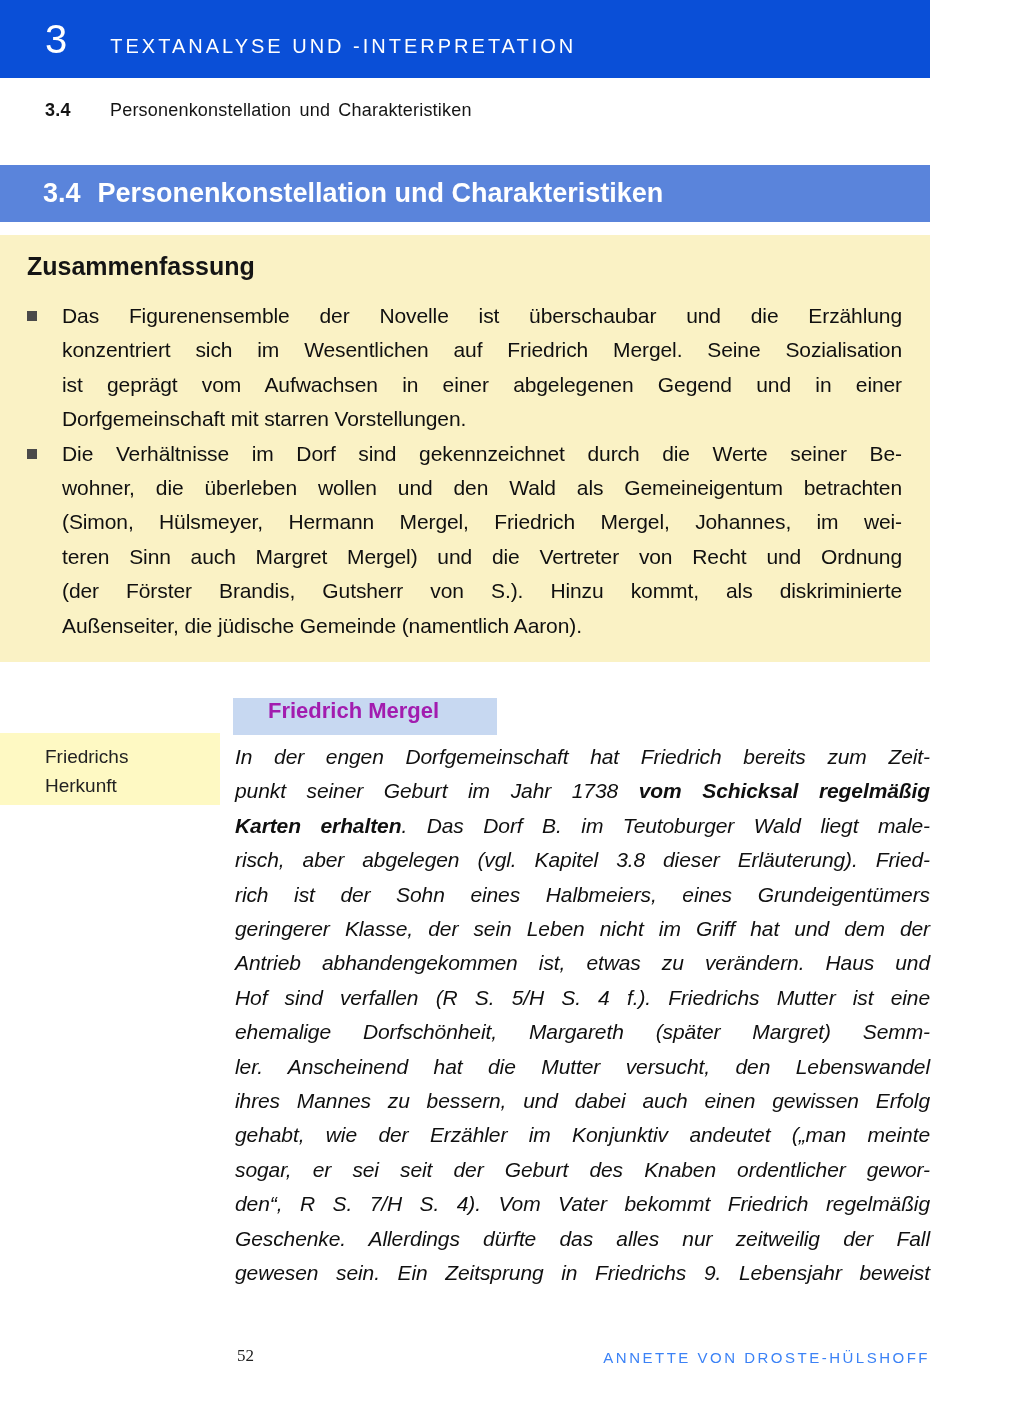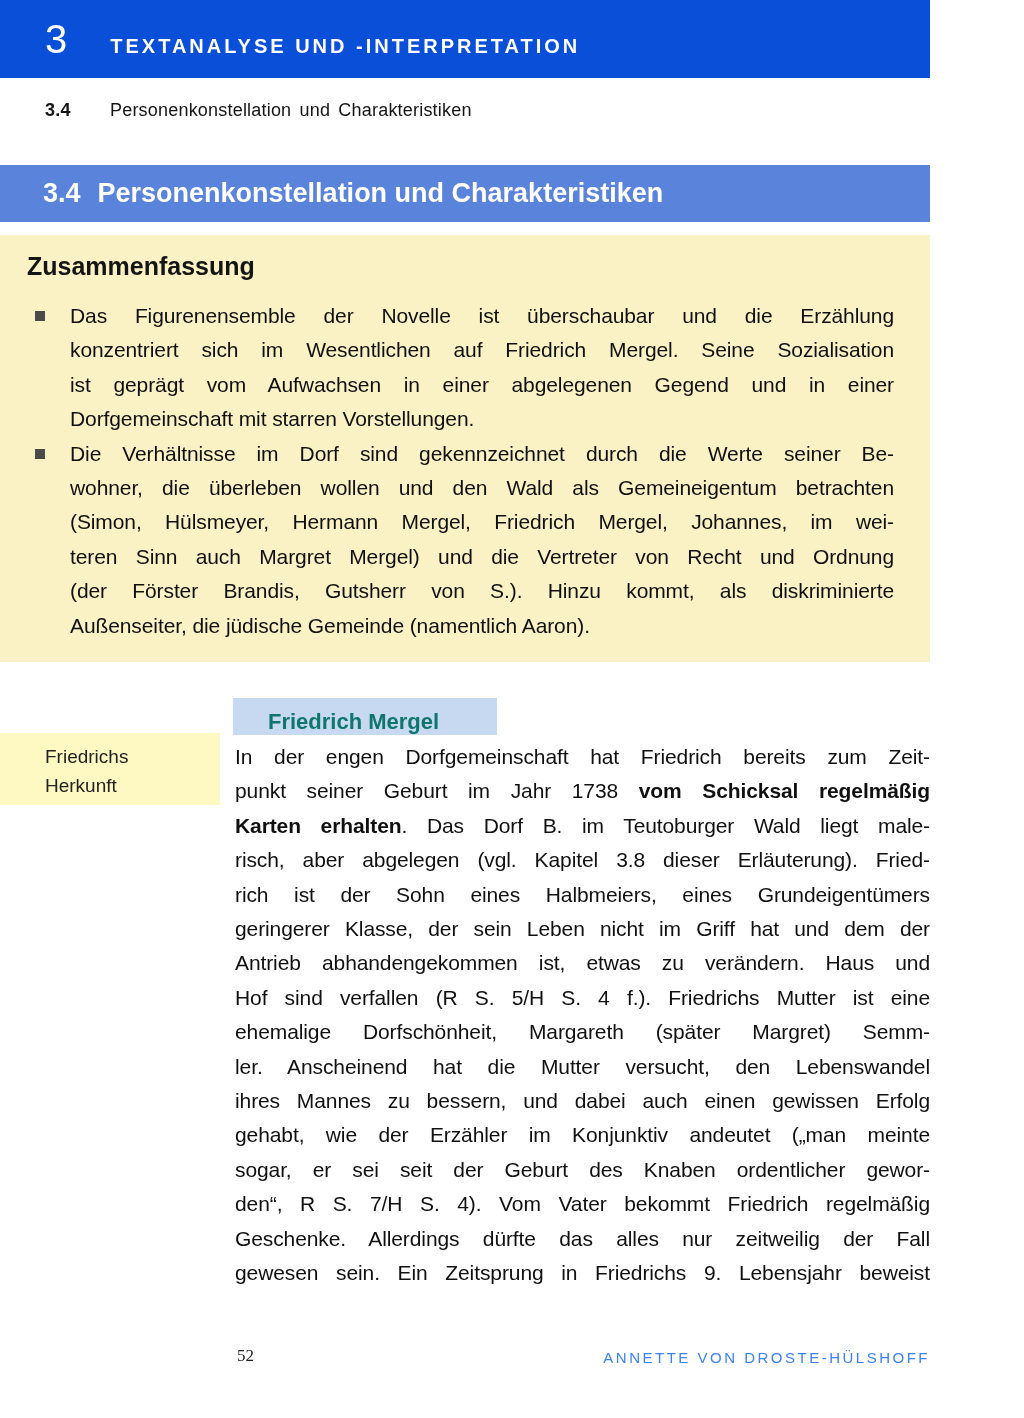--- a/index.html
+++ b/index.html
@@ -19,21 +19,21 @@
     width:930px; height:78px;
     background:#0a4fd7;
     display:flex; align-items:baseline;
     color:#ffffff;
   }
   .header-band .chapter-num{
     font-size:40px; font-weight:400; line-height:78px;
     margin-left:45px;
   }
   .header-band .chapter-title{
-    font-size:20px; font-weight:700; letter-spacing:3px;
+    font-size:20px; font-weight:400; letter-spacing:3px;
     margin-left:43px;
   }
 
   
   .breadcrumb{
     position:absolute; left:45px; top:100px;
     font-size:18px; color:#141414; letter-spacing:0.2px;
     display:flex;
   }
   .breadcrumb .bc-num{display:inline-block; min-width:65px; font-weight:700;}
@@ -59,21 +59,21 @@
     position:absolute; left:0; top:235px;
     width:930px; height:427px;
     background:#faf2c5;
     box-sizing:border-box;
     padding:16px 28px 0 45px;
   }
   .summary-title{
     font-size:25px; font-weight:700; color:#151515;
     line-height:30px; margin:0 0 18px 0;
   }
-  .bullet-list{list-style:none; margin:8px; padding:0;}
+  .bullet-list{list-style:none; margin:0; padding:0;}
   .bullet-item{display:flex; margin:0; padding:0;}
   .bullet-marker{
     flex:0 0 auto;
     width:10px; height:10px; background:#4a4a4a;
     margin-top:12px;
   }
   .bullet-lines{flex:1 1 auto; margin-left:25px;}
 
   
   .tline{
@@ -82,41 +82,42 @@
   }
   .jl{text-align:justify; text-align-last:justify;}
   .lastline{text-align-last:left;}
 
   
   .fm-heading{
     position:absolute; left:233px; top:698px;
     width:264px; height:37px;
     background:#c7d8f1;
     box-sizing:border-box;
-    display:flex; align-items:flex-end;
+    display:flex; align-items:flex-start;
     padding-left:35px;
-    font-size:22px; font-weight:700; color:#0f766e;
+    font-size:22px; font-weight:700; color:#a21caf;
   }
 
   
   .margin-note{
     position:absolute; left:0; top:733px;
     width:220px; height:72px;
     background:#faf2c5;
     box-sizing:border-box;
     padding:9px 0 0 45px;
   }
   .margin-note .note-line{
     font-size:19px; line-height:29px; color:#222222;
   }
 
   
   .body-col{
     position:absolute; left:235px; top:740px;
     width:695px;
+    font-style:italic;
   }
   .body-col b{font-weight:700;}
 
   
   .footer-pagenum{
     position:absolute; left:237px; top:1346px;
     font-size:17px; color:#222222;font-family:Liberation Serif, serif;
   }
   .footer-booktitle{
     position:absolute; right:94px; top:1349px;

